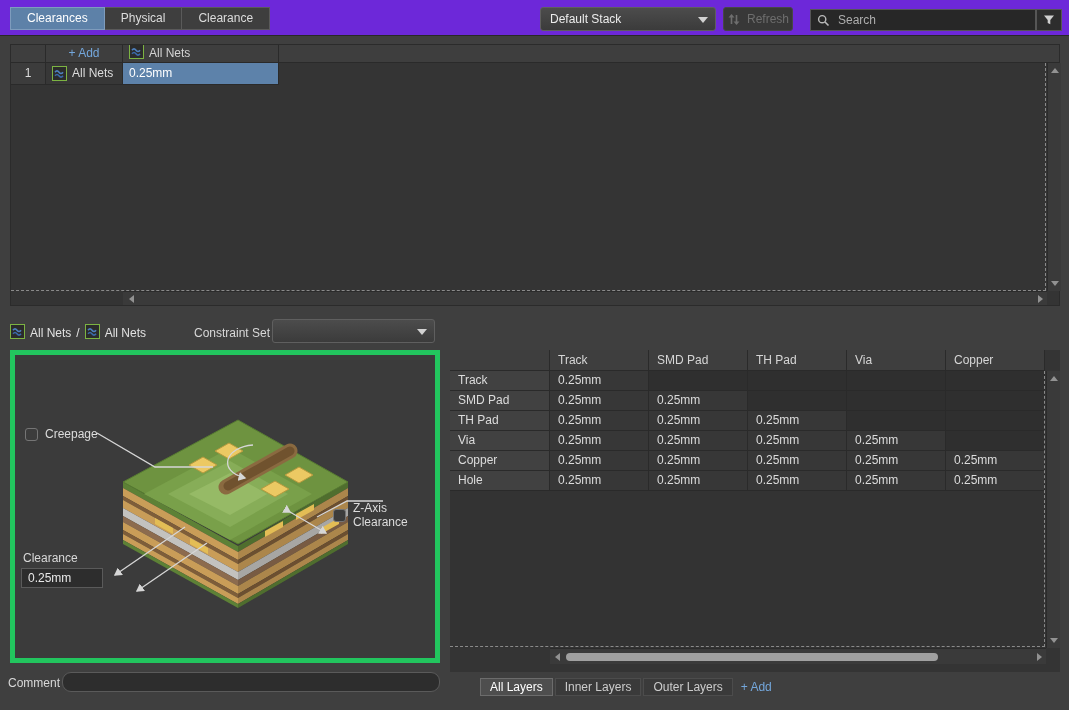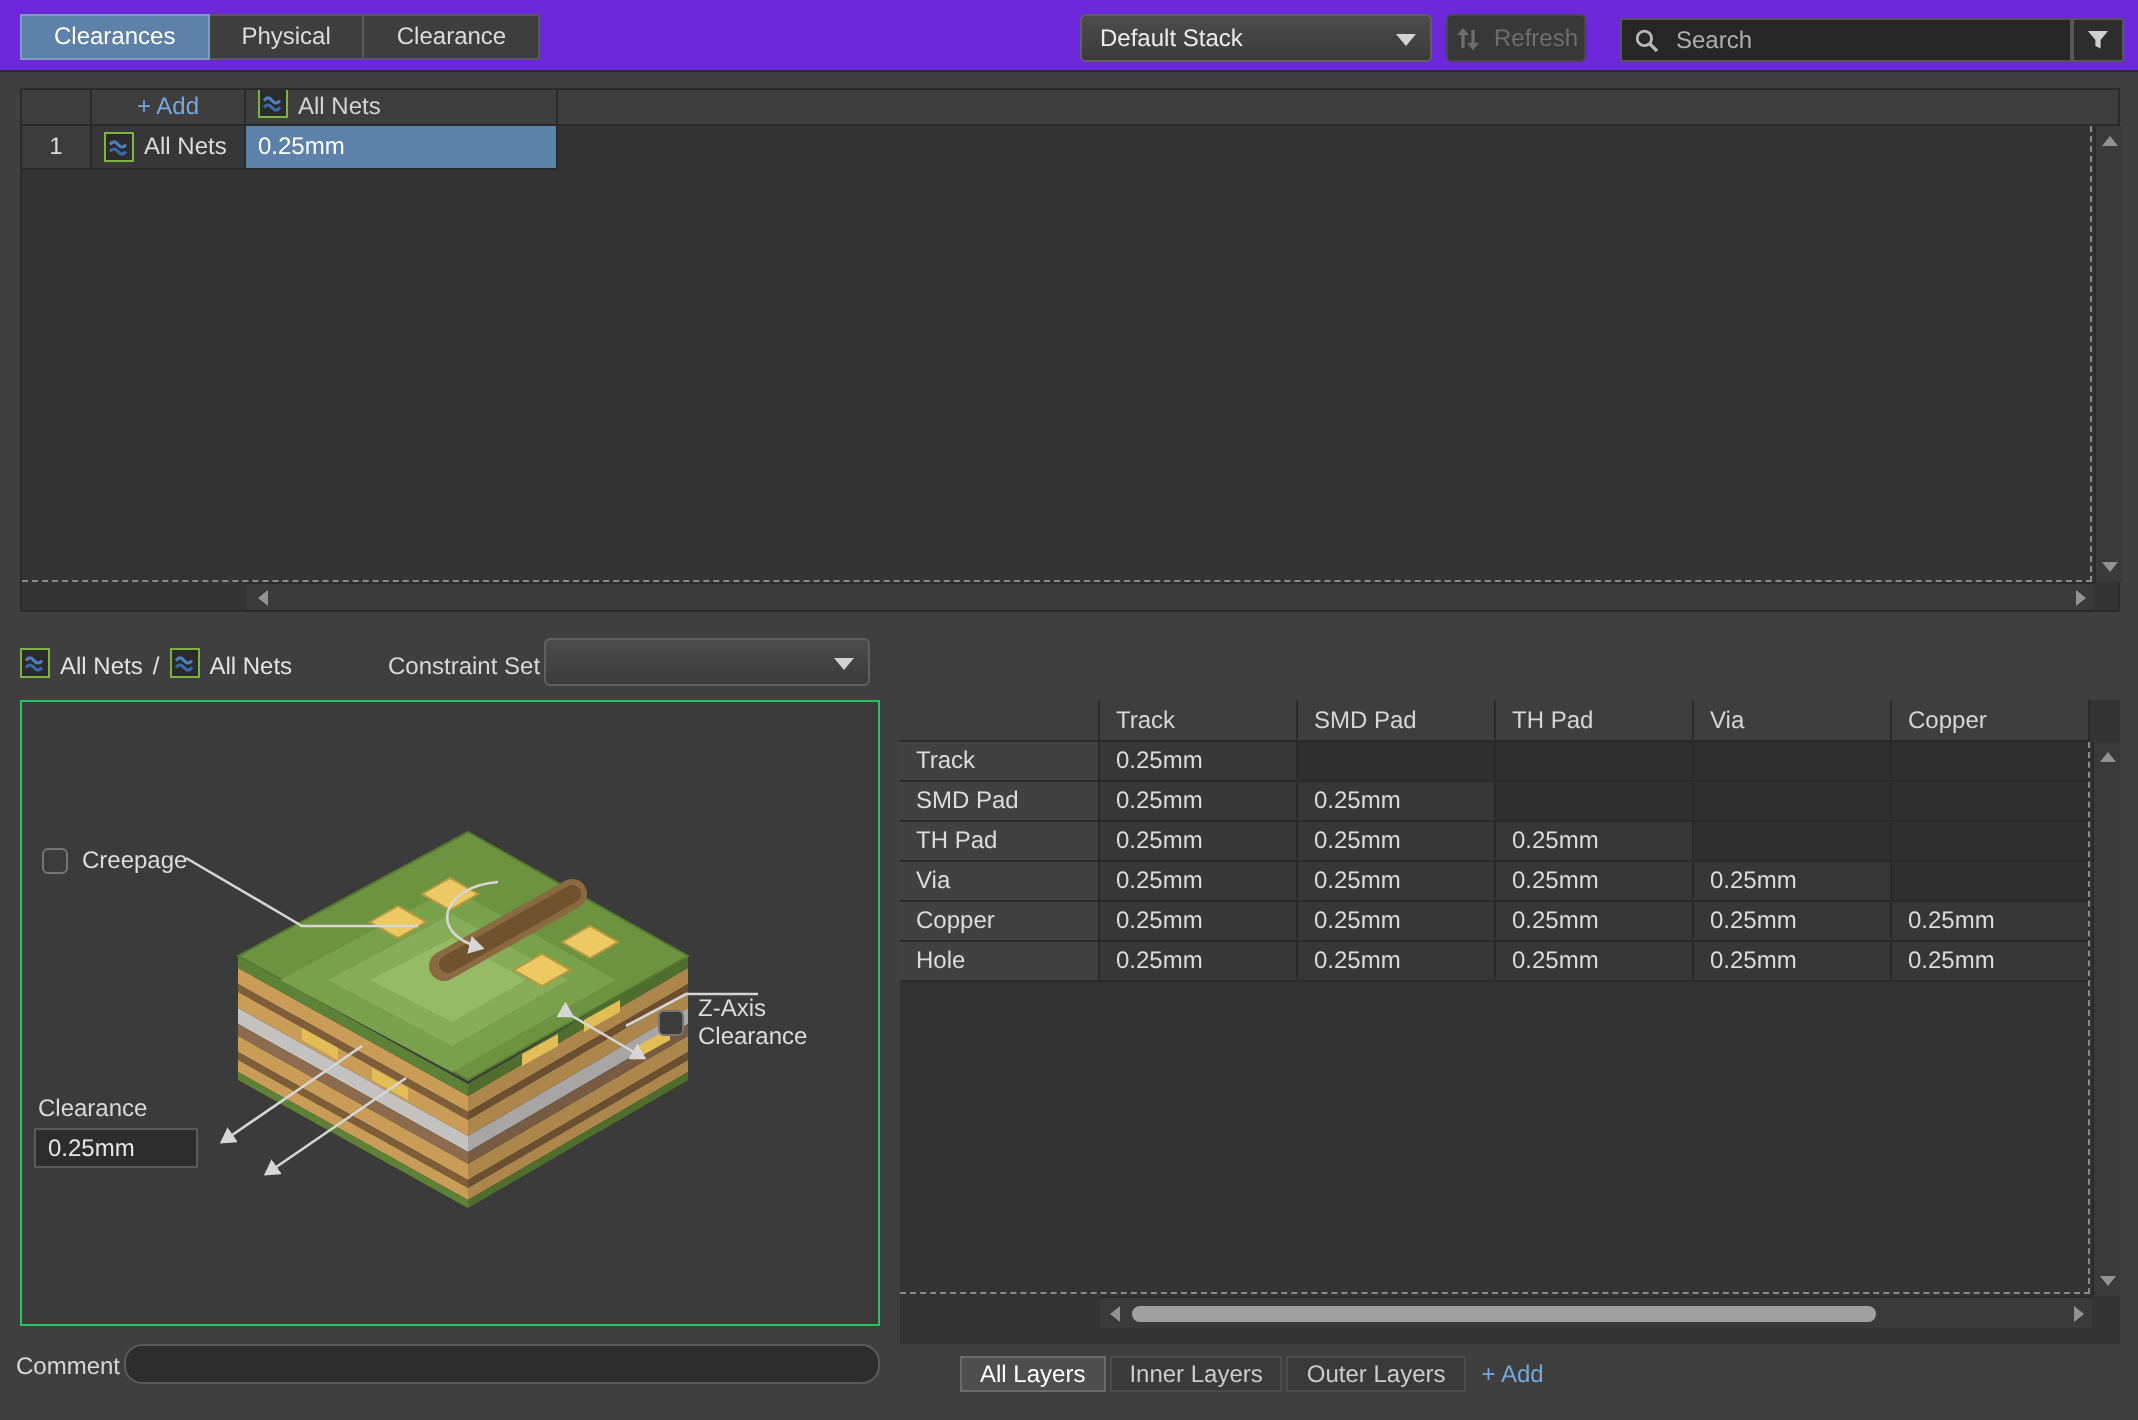--- a/index.html
+++ b/index.html
@@ -54,21 +54,21 @@
   .a-dn{border-left:4px solid transparent;border-right:4px solid transparent;border-top:5px solid #929292;}
   .a-lf{border-top:4px solid transparent;border-bottom:4px solid transparent;border-right:5px solid #929292;}
   .a-rt{border-top:4px solid transparent;border-bottom:4px solid transparent;border-left:5px solid #929292;}
   .thumb{position:absolute;background:#a0a0a0;border-radius:4px;}
 
   
   .netpair{left:10px;top:324px;display:flex;align-items:center;gap:5px;color:#e2e2e2;}
   .label{color:#d8d8d8;}
 
   
-  .detailpanel{left:10px;top:350px;width:430px;height:313px;background:#3b3b3b;border:1px solid #22c55e;}
+  .detailpanel{left:10px;top:350px;width:430px;height:313px;background:#3b3b3b;border:5px solid #22c55e;}
   .cb{width:13px;height:13px;background:#3c3c3c;border:1px solid #757575;border-radius:3px;flex:0 0 13px;}
   .cbrow{display:flex;align-items:center;gap:7px;}
   .input{background:#2d2d2d;border:1px solid #5a5a5a;color:#e8e8e8;padding:0 6px;
          font-family:"Liberation Sans",sans-serif;font-size:12px;}
 
   
   .matrix{left:450px;top:350px;width:610px;height:322px;background:#343434;}
   .mrow{display:flex;}
   .mh{background:#3e3e3e;border-right:1px solid #2a2a2a;border-bottom:1px solid #2a2a2a;
       height:21px;line-height:20px;padding:0 8px;color:#d6d6d6;white-space:nowrap;overflow:hidden;}

